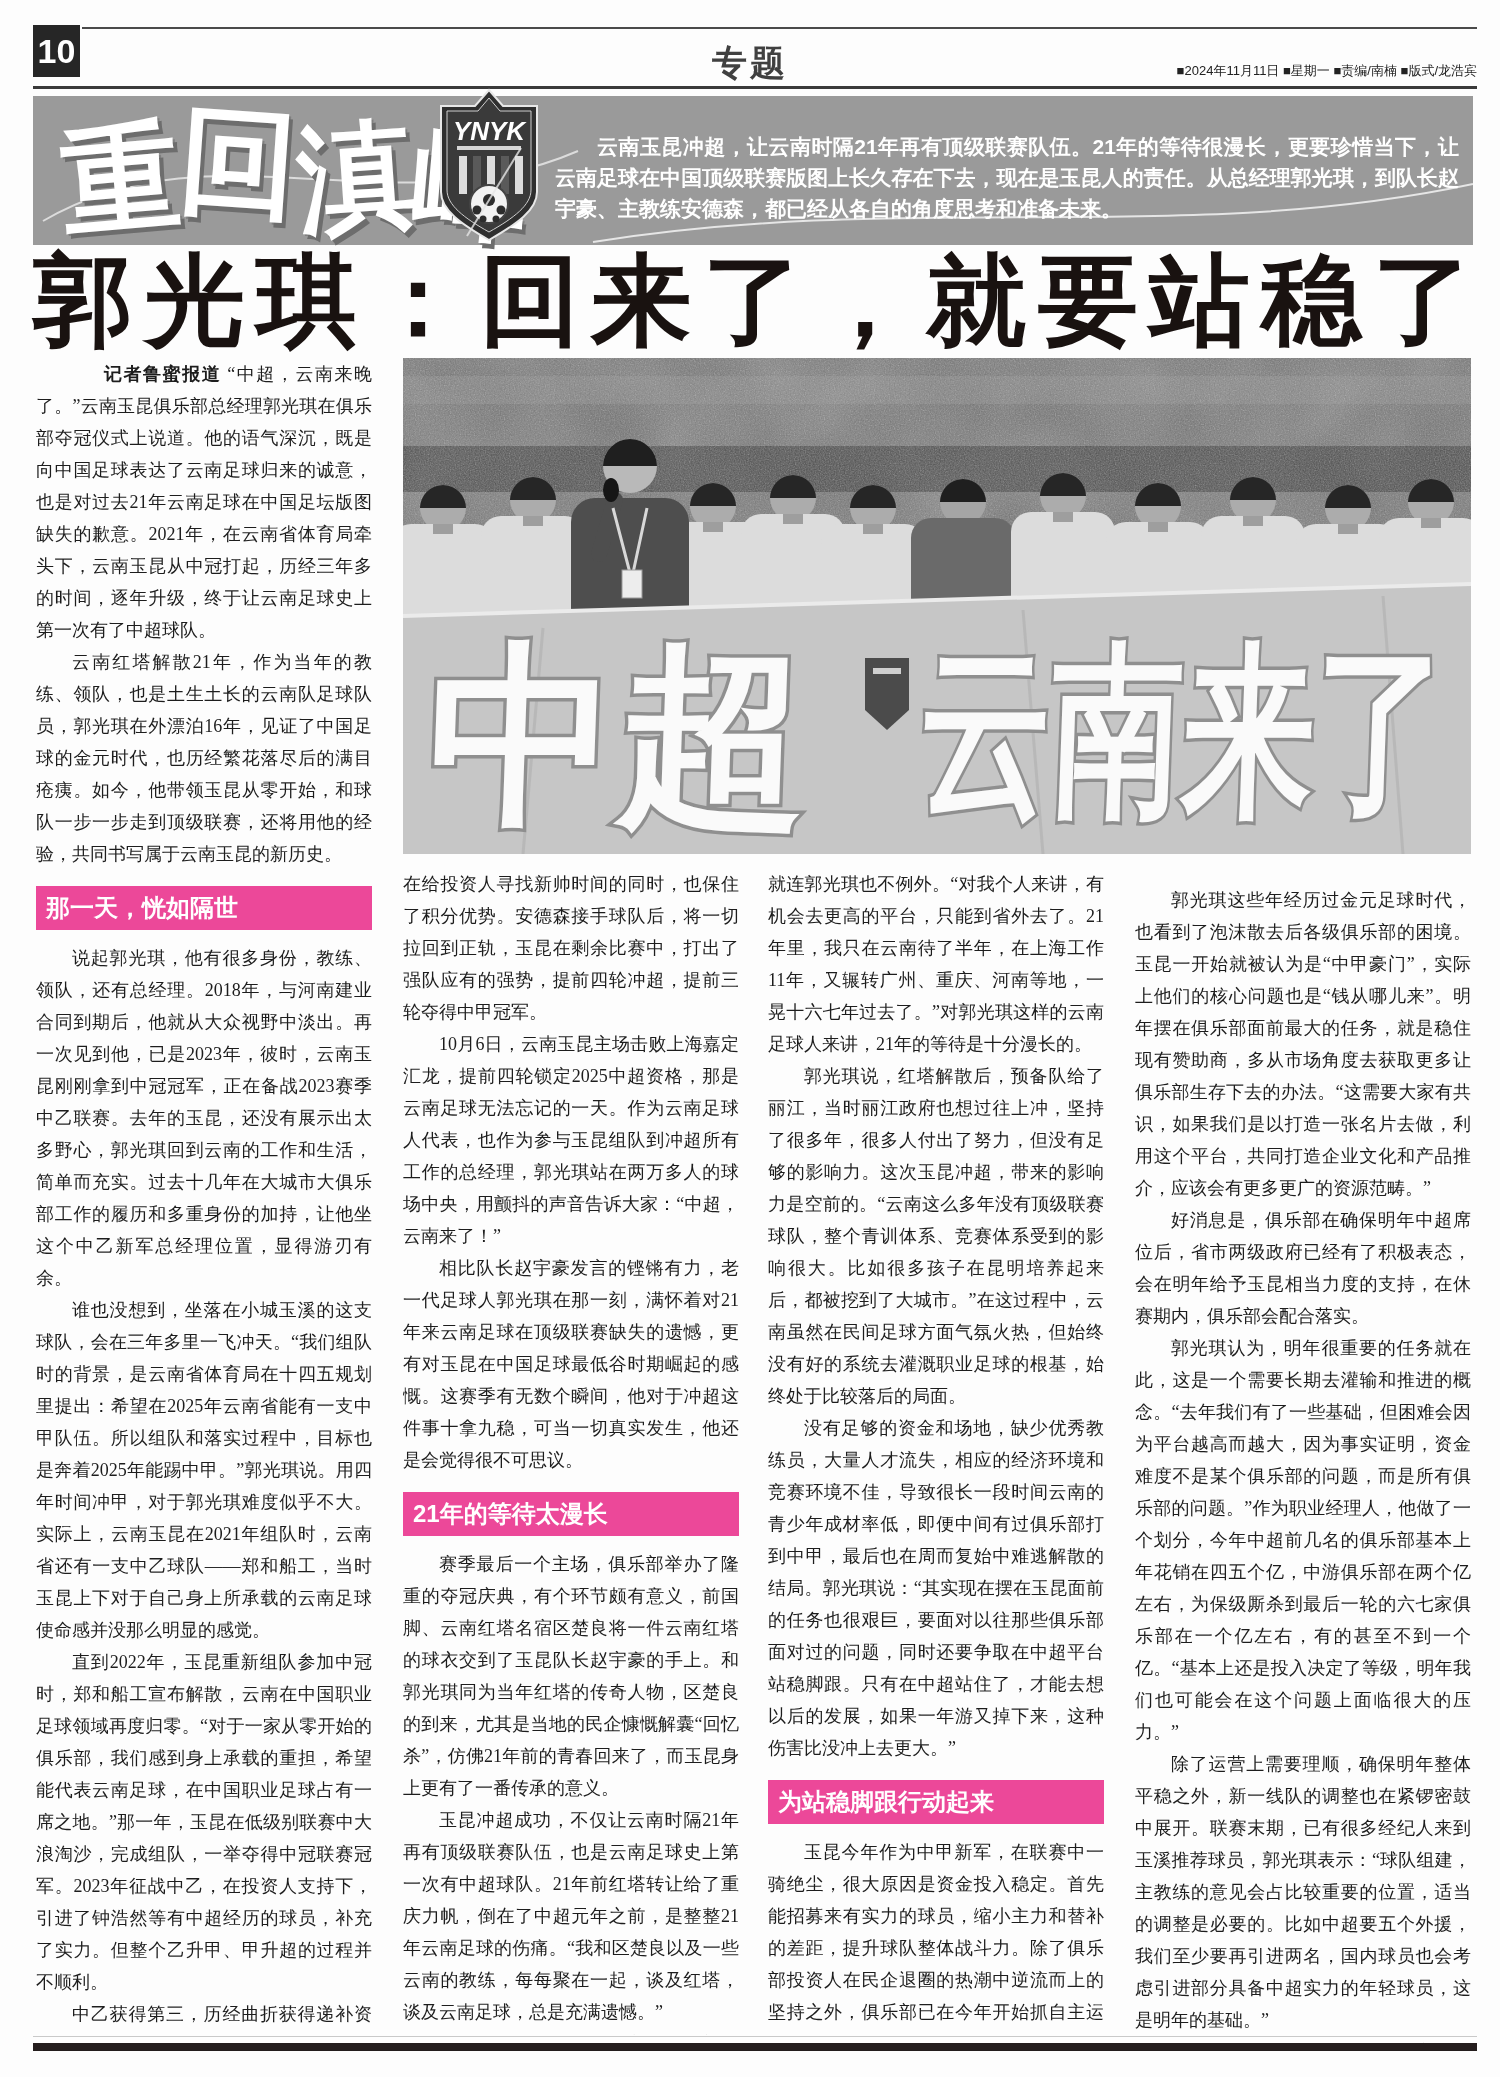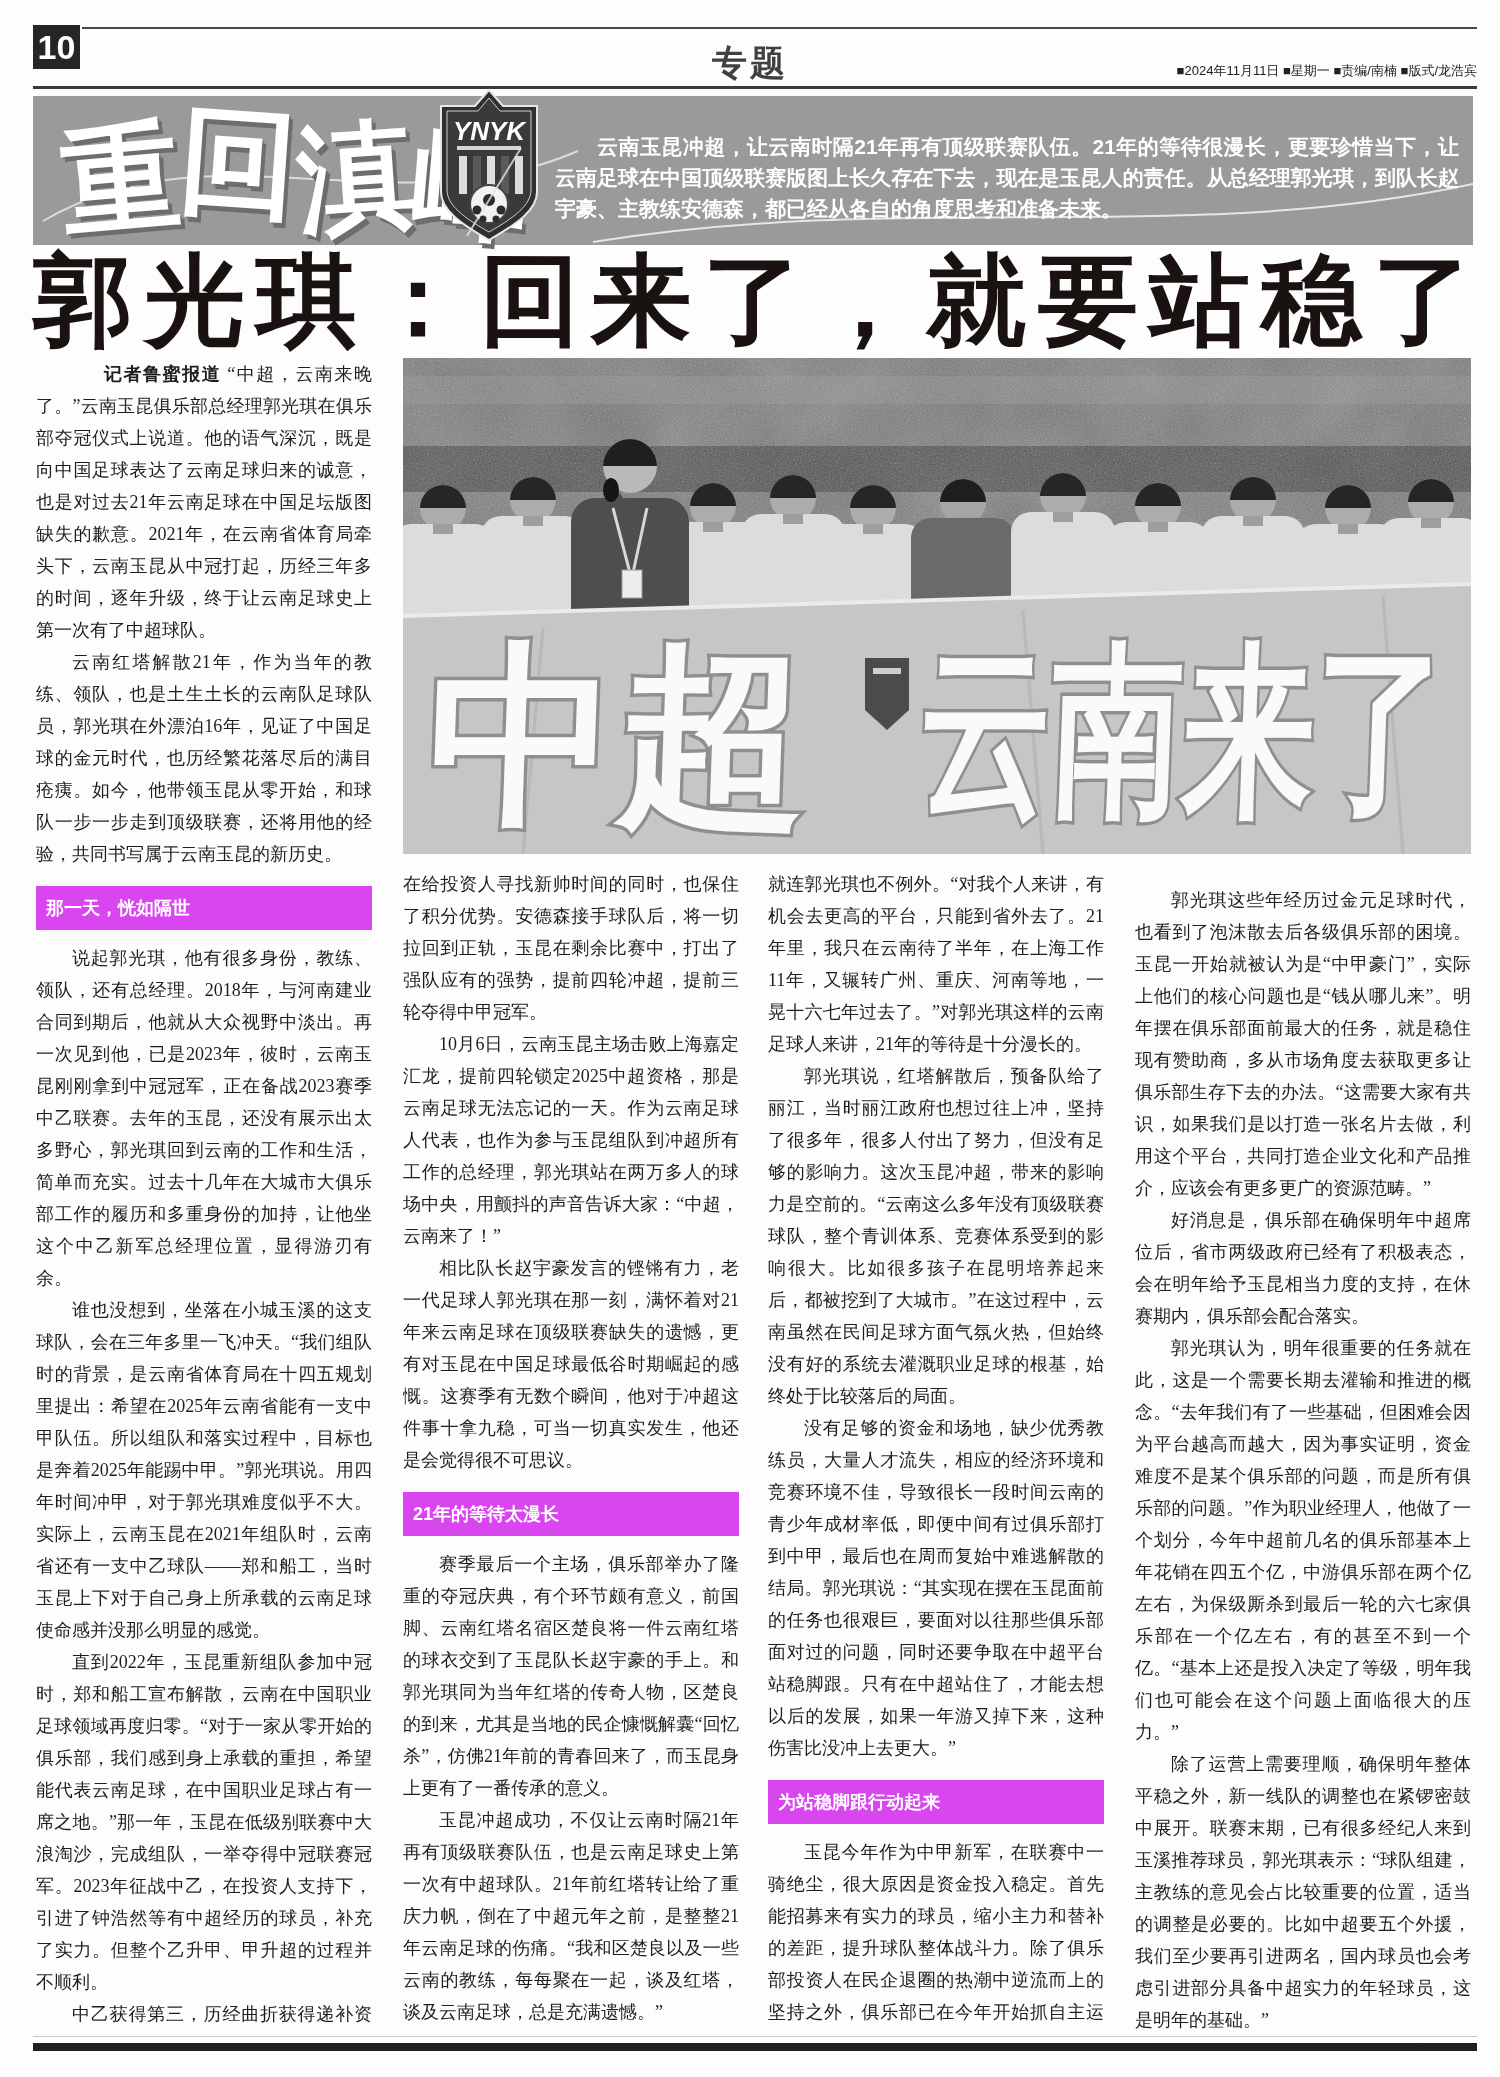--- a/index.html
+++ b/index.html
@@ -1,19 +1,19 @@
 <!DOCTYPE html>
 <html><head>
 <meta charset="utf-8">
 <style>
   html,body{margin:0;padding:0;background:#e8e8e8;}
   .page{position:relative;width:1500px;height:2077px;background:#fdfdfd;overflow:hidden;
         font-family:"Liberation Sans","DejaVu Sans",sans-serif;color:#1c1c1c;}
   
-  .pageno{position:absolute;left:33px;top:25px;width:47px;height:44px;background:#262626;
+  .pageno{position:absolute;left:33px;top:25px;width:47px;height:52px;background:#262626;
           color:#fff;font-size:34px;font-weight:bold;display:flex;align-items:center;justify-content:center;}
   .hdr-rule-top{position:absolute;left:82px;right:23px;top:27px;height:2px;background:#4a4a4a;}
   .hdr-rule-bot{position:absolute;left:33px;right:23px;top:86px;height:3px;background:#3a3a3a;}
   .section-label{position:absolute;left:0;right:0;top:40px;text-align:center;
                  font-size:35px;font-weight:bold;letter-spacing:3px;color:#404040;}
   .dateline{position:absolute;right:23px;top:62px;font-size:13px;color:#222;}
   
   .mast{position:absolute;left:33px;top:96px;width:1440px;height:149px;background:#9a9a9a;}
   .mast-swoosh{position:absolute;left:0;top:0;width:1440px;height:149px;}
   .mast-title{position:absolute;left:28px;top:-8px;width:410px;height:165px;display:flex;align-items:center;}
@@ -35,22 +35,22 @@
   .col{position:absolute;width:336px;overflow:hidden;
        font-family:"Liberation Serif","DejaVu Serif",serif;font-size:18px;line-height:32px;
        text-align:justify;color:#1d1d1d;}
   #col0{left:36px; top:358px;height:1677px;}
   #col1{left:403px;top:868px;height:1167px;}
   #col2{left:768px;top:868px;height:1167px;}
   #col3{left:1135px;top:884px;height:1167px;}
   .para{margin:0;text-indent:2em;}
   .para.cont{text-indent:0;}
   .byline{font-family:"Liberation Sans","DejaVu Sans",sans-serif;font-weight:bold;margin-right:6px;margin-left:32px;}
-  .sec-head{margin:16px 0 12px 0;height:44px;line-height:44px;background:#d946ef;color:#fff;
-            font-family:"Liberation Sans","DejaVu Sans",sans-serif;font-size:18px;font-weight:bold;
+  .sec-head{margin:16px 0 12px 0;height:44px;line-height:44px;background:#ec4899;color:#fff;
+            font-family:"Liberation Sans","DejaVu Sans",sans-serif;font-size:24px;font-weight:bold;
             padding-left:10px;text-indent:0;}
   
   .photo{position:absolute;left:403px;top:358px;width:1068px;height:496px;background:#8a8a8a;overflow:hidden;}
   .photo svg{display:block;}
   .banner-glyphs{font-family:"Liberation Sans","DejaVu Sans",sans-serif;font-weight:bold;
                  fill:#fafafa;stroke:#8f8f8f;stroke-width:7px;paint-order:stroke;}
   
   .foot-thin{position:absolute;left:33px;right:23px;top:2036px;height:1px;background:#c9c9c9;}
   .foot-thick{position:absolute;left:33px;right:23px;top:2043px;height:8px;background:#241d1d;}
 </style>

